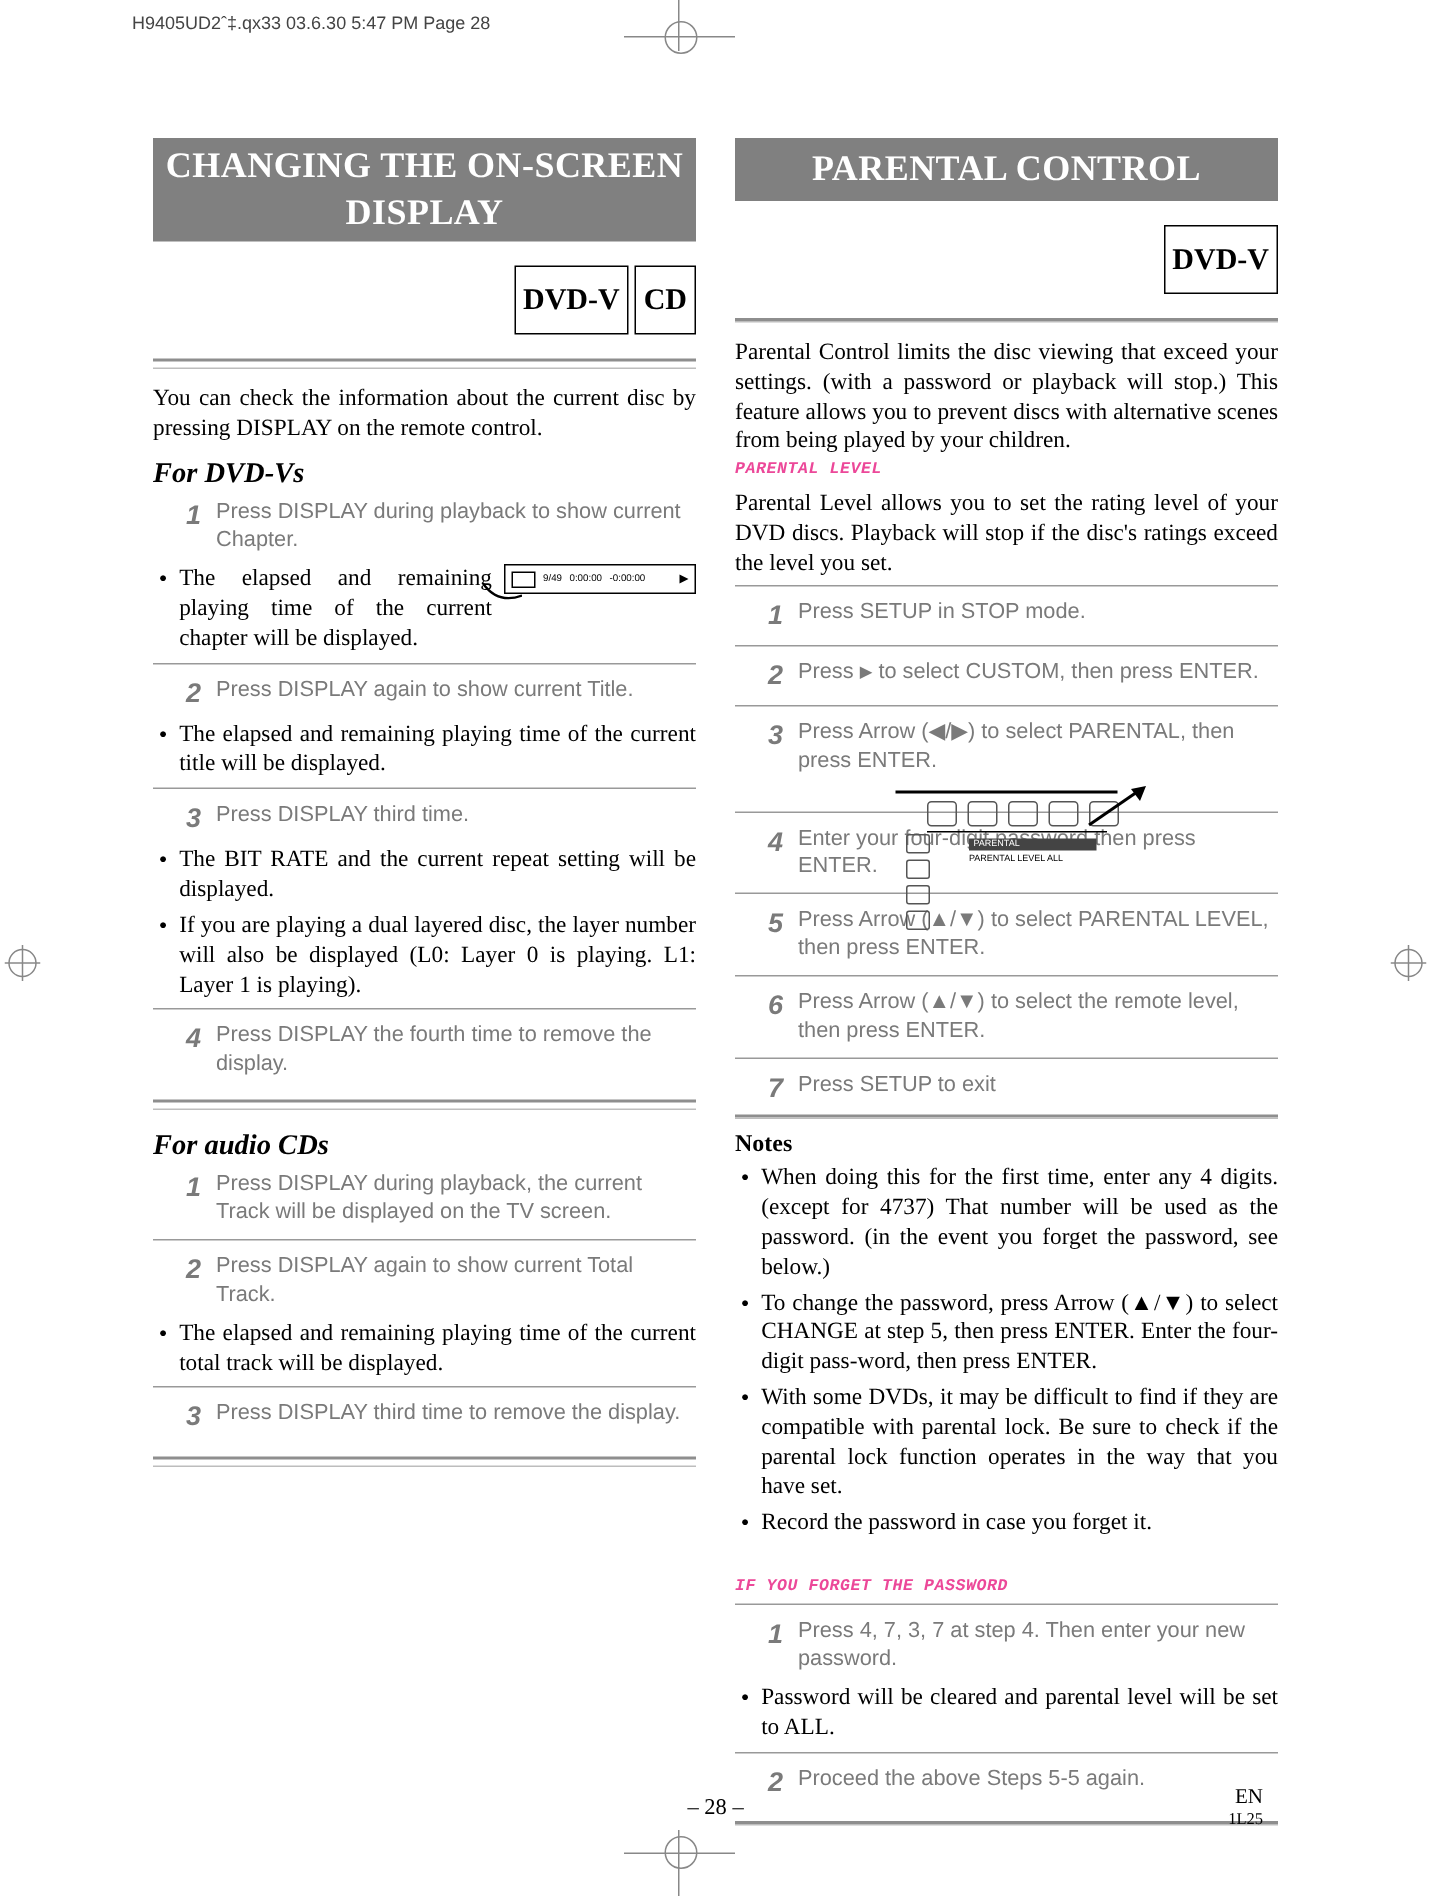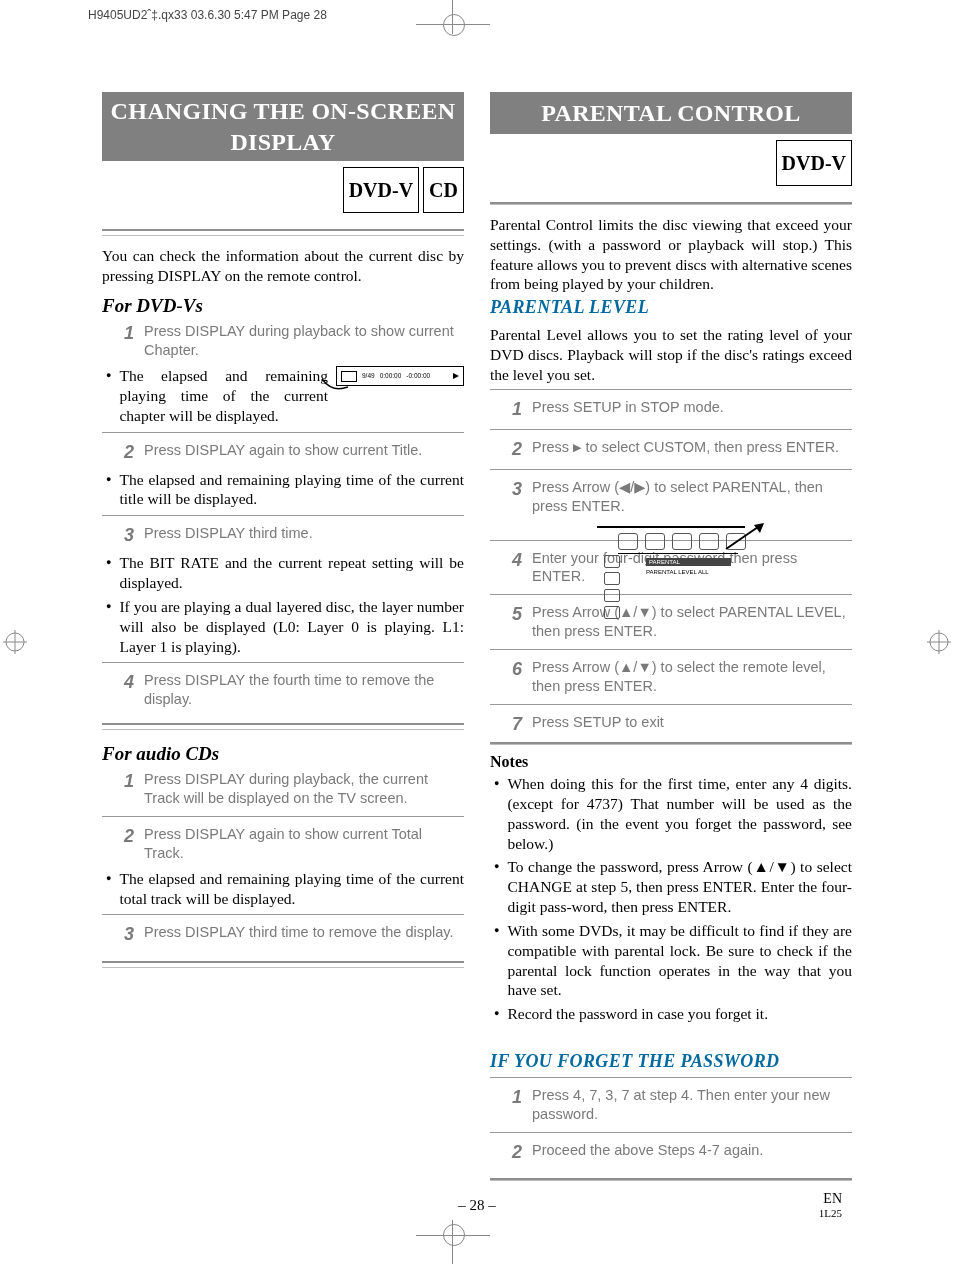--- a/index.html
+++ b/index.html
@@ -10,29 +10,29 @@
   .crop-cross-h{position:absolute;top:24px;left:416px;width:74px;height:1px;background:#888}
   .crop-line-bottom{position:absolute;bottom:0;left:452px;width:1px;height:44px;background:#888}
   .crop-circle-b{position:absolute;bottom:18px;left:443px;width:20px;height:20px;border:1px solid #888;border-radius:50%}
   .crop-cross-hb{position:absolute;bottom:28px;left:416px;width:74px;height:1px;background:#888}
   .reg-left,.reg-right{position:absolute;width:24px;height:24px}
   .reg-left{top:630px;left:3px}
   .reg-right{top:630px;right:3px}
   .reg-left svg,.reg-right svg{display:block}
   .content{position:absolute;top:92px;left:102px;right:102px;bottom:86px;display:flex;gap:26px}
   .col{flex:1;display:flex;flex-direction:column;font-size:15.5px;line-height:1.28}
-  .sec-title{background:#808080;color:#fff;font-family:"Times New Roman",serif;font-weight:bold;font-size:24px;text-align:center;padding:4px 0;margin-bottom:6px;letter-spacing:0.3px}
+  .sec-title{background:#808080;color:#fff;font-family:"Times New Roman",serif;font-weight:bold;font-size:24px;text-align:center;padding:4px 0;margin-bottom:16px;letter-spacing:0.3px}
   .sec-title.single{line-height:34px}
   .fmt-badges{display:flex;justify-content:flex-end;gap:4px;margin-bottom:6px}
   .fmt{border:1.5px solid #000;font-family:"Times New Roman",serif;font-weight:bold;font-size:20px;padding:12px 5px;line-height:20px}
   .intro{text-align:justify;margin-top:6px}
   .hr2{border-top:2.5px solid #8e8e8e;border-bottom:1px solid #bdbdbd;height:4px;margin:10px 0 4px}
   .hr-thin{border-top:1px solid #999;margin:4px 0}
   .sub-head{font-family:"Times New Roman",serif;font-style:italic;font-weight:bold;font-size:19px;margin-top:8px}
-  .sub-head-g{font-family:Liberation Serif, serif;font-style:italic;font-weight:bold;font-size:18px;color:#0369a1;letter-spacing:0.4px;margin-top:2px}
+  .sub-head-g{font-family:Liberation Mono, monospace;font-style:italic;font-weight:bold;font-size:11px;color:#ec4899;letter-spacing:0.4px;margin-top:2px}
   .step{display:flex;gap:10px;margin:4px 0 4px 20px}
   .step-num{font-family:Arial,Helvetica,sans-serif;font-style:italic;font-weight:bold;font-size:18px;color:#7a7a7a;min-width:12px;text-align:right}
   .step-txt{font-family:Arial,Helvetica,sans-serif;font-weight:normal;color:#7a7a7a;font-size:14.5px;line-height:1.3;flex:1}
   .bul{display:flex;gap:6px;margin:2px 0 2px 4px;text-align:justify}
   .bul::before{content:"\25CF";font-size:9px;line-height:18px;margin-right:2px}
   .bul-body{flex:1}
   .notes-h{font-family:"Times New Roman",serif;font-weight:bold;font-size:16px;margin-top:3px}
   .osd-box{border:1.7px solid #000;height:18px;width:118px;position:relative;margin:2px 0 2px auto;font-family:Arial,sans-serif;font-size:6.5px;display:flex;align-items:center;padding:0 4px;gap:5px}
   .osd-icon{width:14px;height:9px;border:1px solid #000;display:inline-block}
   .osd-play{width:0;height:0;border-left:6px solid #000;border-top:3.5px solid transparent;border-bottom:3.5px solid transparent;margin-left:auto}
@@ -240,24 +240,27 @@
       <div class="bul">
           <span class="bul-body">Record the password in case you forget it.</span>
         </div>
 
       <div class="sub-head-g" style="margin-top:24px">IF YOU FORGET THE PASSWORD</div>
       <div class="hr-thin"></div>
       <div class="step">
           <span class="step-num">1</span>
           <span class="step-txt">Press 4, 7, 3, 7 at step 4. Then enter your new password.</span>
         </div>
-      <div class="hr-thin"></div>
-      <div class="step">
-          <span class="step-num">2</span>
-          <span class="step-txt">Proceed the above Steps 4-7 again.</span>
+      <div class="bul">
+          <span class="bul-body">Password will be cleared and parental level will be set to ALL.</span>
+        </div>
+      <div class="hr-thin"></div>
+      <div class="step">
+          <span class="step-num">2</span>
+          <span class="step-txt">Proceed the above Steps 5-5 again.</span>
         </div>
       <div class="hr2"></div>
     </div>
   </div>
 
   <div class="footer">– 28 –</div>
   <div class="footer-r">
     <div>EN</div>
     <div style="font-size:11px">1L25</div>
   </div>

